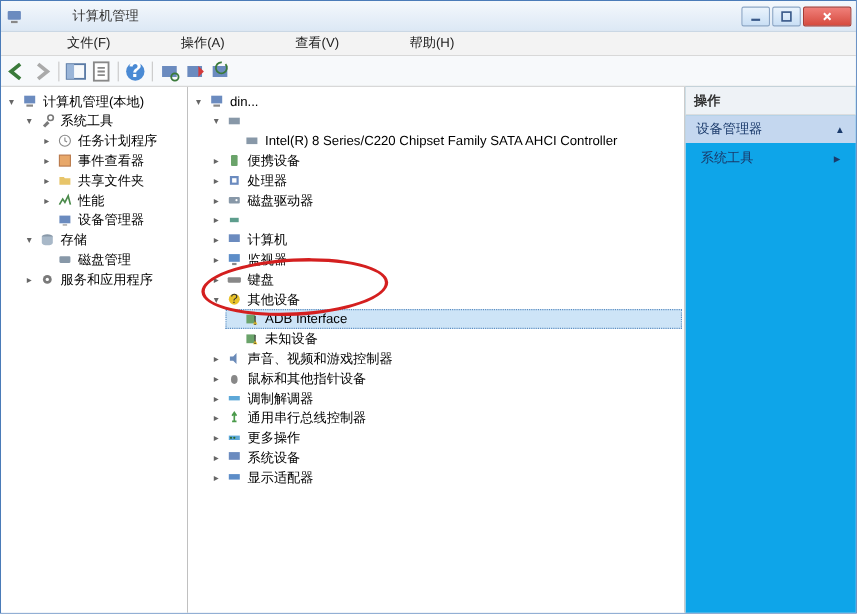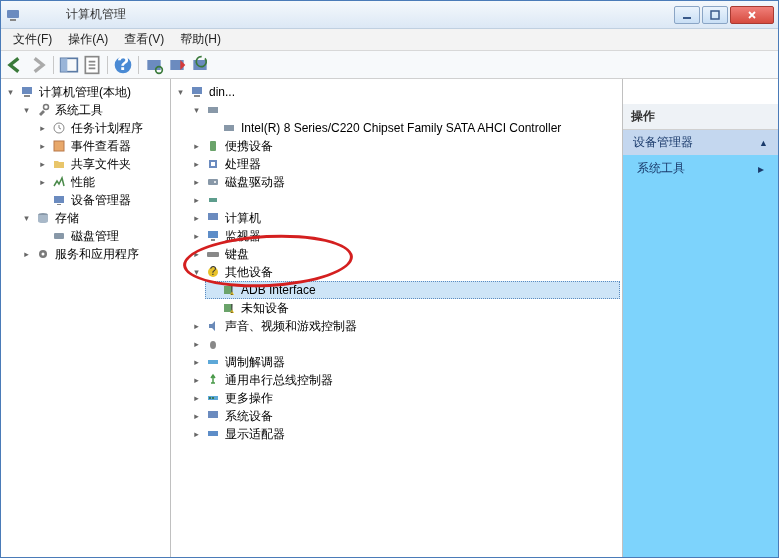--- a/index.html
+++ b/index.html
@@ -10,31 +10,31 @@
 .titlebar { height: 28px; background: linear-gradient(to bottom, #f4f8fc, #dce8f5); display: flex; align-items: center; padding: 0 4px; border-bottom: 1px solid #c0d0e0; }
 .titlebar .icon { width: 16px; height: 16px; margin-right: 6px; }
 .titlebar .title { flex: 1; color: #333; margin-left: 39px; }
 .titlebar .win-btns { display: flex; gap: 2px; }
 .win-btn { width: 26px; height: 18px; border: 1px solid #8aa5c5; border-radius: 2px; display: flex; align-items: center; justify-content: center; cursor: pointer; }
 .win-btn.min, .win-btn.max { background: linear-gradient(to bottom, #eaf3fc, #c9dff5); }
 .win-btn.close { background: linear-gradient(to bottom, #f0807a, #d64b3f); border-color: #a83a32; width: 44px; }
 .win-btn svg { width: 10px; height: 10px; }
 
 .menubar { height: 22px; display: flex; align-items: center; padding: 0 4px; border-bottom: 1px solid #d8d8d8; background: #f3f3f3; }
-.menu-item { padding: 2px 8px; color: #222; cursor: pointer; }
+.menu-item { padding: 2px 8px; color: #222; cursor: pointer; margin-left: 48px; }
 
 .toolbar { height: 28px; display: flex; align-items: center; padding: 0 4px; gap: 3px; border-bottom: 1px solid #d0d0d0; background: #f7f9fb; }
 .tool-btn { width: 20px; height: 20px; display: flex; align-items: center; justify-content: center; cursor: pointer; border-radius: 2px; }
 .tool-sep { width: 1px; height: 18px; background: #c8c8c8; margin: 0 2px; }
 
 .content { flex: 1; display: flex; min-height: 0; }
 
 .left-panel { width: 170px; border-right: 1px solid #c0c0c0; overflow: auto; padding: 4px 2px; background: #fff; }
 .mid-panel { flex: 1; border-right: 1px solid #c0c0c0; overflow: auto; padding: 4px 2px; background: #fff; position: relative; }
-.right-panel { width: 155px; background: #7dd3fc; display: flex; flex-direction: column; margin-top: 25px; }
+.right-panel { width: 155px; background: #0ea5e9; display: flex; flex-direction: column; }
 
 .right-header { background: #eef2f6; border-bottom: 1px solid #d0d0d0; padding: 4px 8px; font-weight: bold; color: #333; }
 .right-section { background: #c4d7ef; padding: 4px 10px; color: #1a3a6b; display: flex; align-items: center; justify-content: space-between; }
 .right-section .tri { font-size: 9px; }
 .right-action { padding: 5px 14px; color: #1a3a6b; cursor: pointer; display: flex; justify-content: space-between; align-items: center; }
 
 .tree { list-style: none; }
 .tree ul { list-style: none; padding-left: 16px; }
 .tree li { position: relative; }
 .tree-row { display: flex; align-items: center; height: 18px; padding: 0 2px; white-space: nowrap; cursor: pointer; }
@@ -448,20 +448,21 @@
                 </div>
               </li>
             <li>
                 <div class="tree-row">
                   <span class="expander">▸</span>
                   <span class="node-icon">
                     <svg viewBox="0 0 14 14">
                       <ellipse cx="7" cy="8" rx="3" ry="4" class="ico-mouse"></ellipse>
                     </svg>
                   </span>
+                  <span>鼠标和其他指针设备</span>
                 </div>
               </li>
             <li>
                 <div class="tree-row">
                   <span class="expander">▸</span>
                   <span class="node-icon">
                     <svg viewBox="0 0 14 14">
                       <rect x="2" y="5" width="10" height="4" class="ico-net"></rect>
                     </svg>
                   </span>

